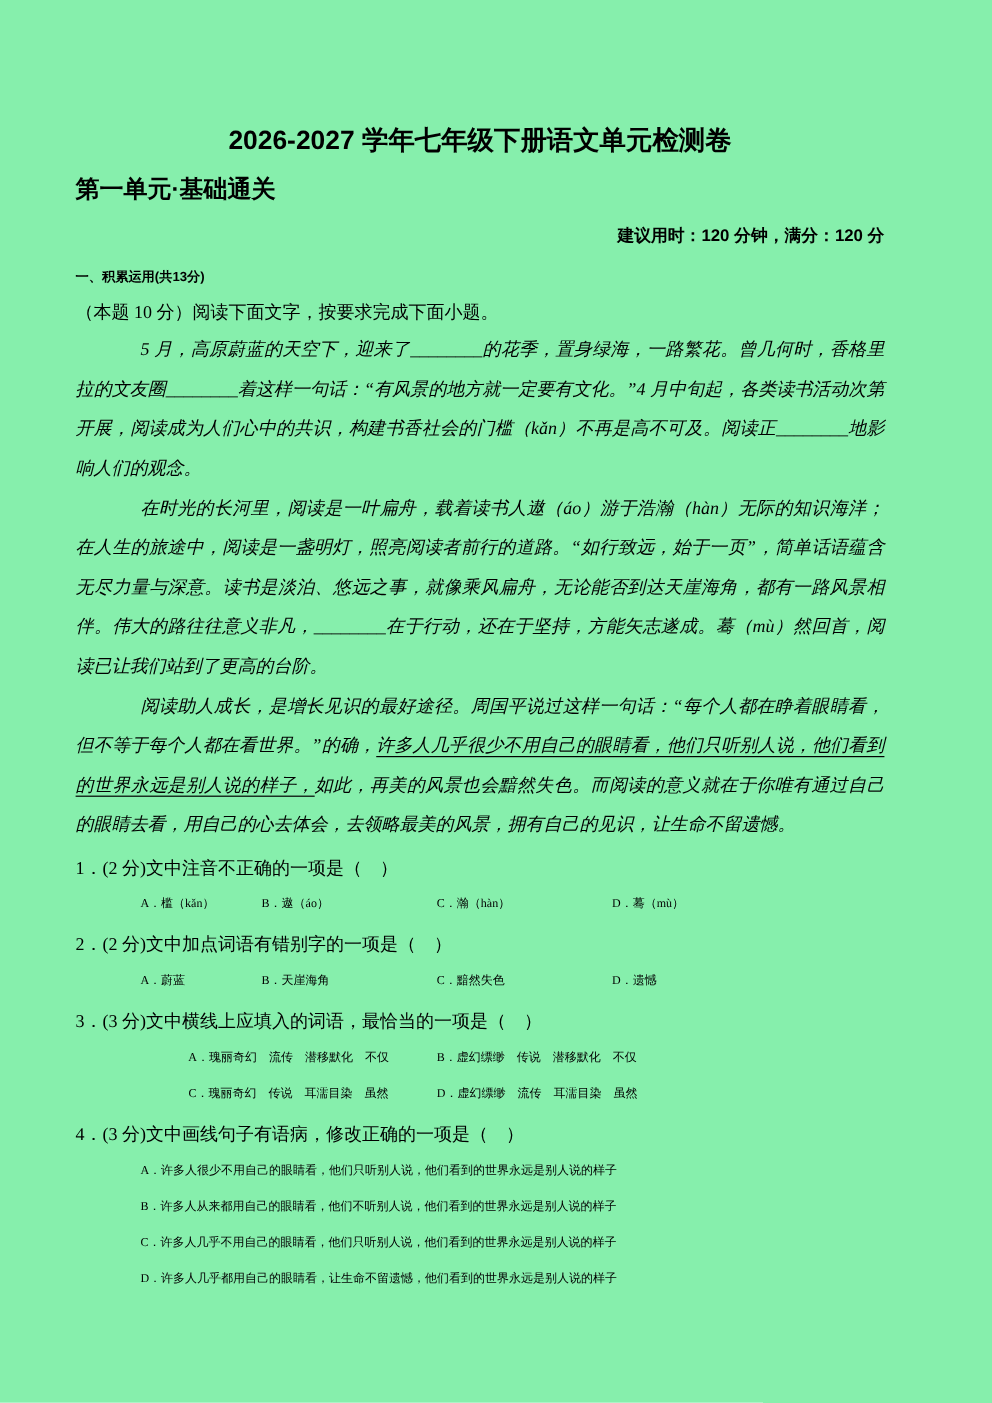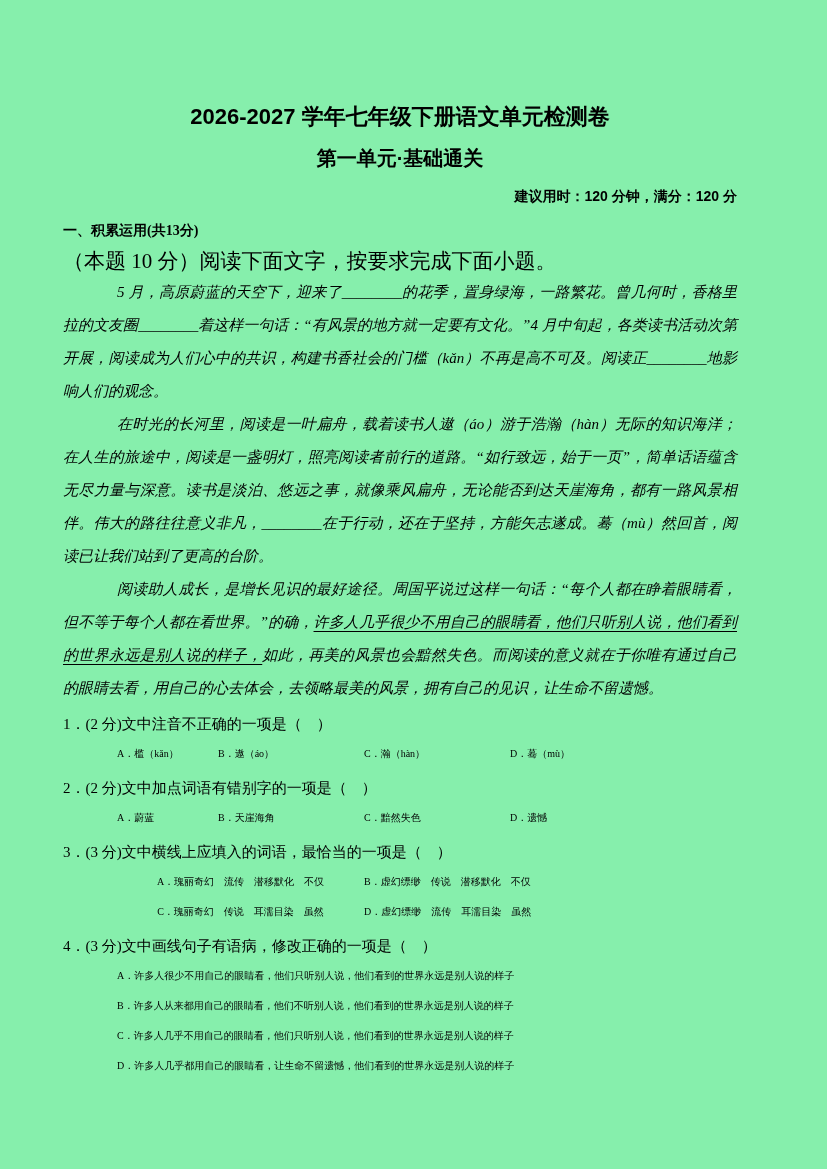--- a/index.html
+++ b/index.html
@@ -23,40 +23,39 @@
     line-height: 30px;
     font-weight: bold;
     text-align: center;
     margin-bottom: 12px;
   }
   .subtitle {
     font-family: "Liberation Sans", "DejaVu Sans", sans-serif;
     font-size: 20px;
     line-height: 28px;
     font-weight: bold;
-    text-align: center;
     margin-bottom: 14px;
   }
   .meta {
     font-family: "Liberation Sans", "DejaVu Sans", sans-serif;
     font-size: 14px;
     line-height: 20px;
     font-weight: bold;
     text-align: right;
     margin-bottom: 14px;
   }
   .section-heading {
-    font-family: Liberation Serif, serif;
-    font-size: 14px;
+    font-family: Liberation Sans, sans-serif;
+    font-size: 11px;
     line-height: 22px;
     font-weight: bold;
     margin-bottom: 4px;
   }
   .intro {
-    font-size: 21px;
+    font-size: 15px;
     line-height: 30px;
   }
   .passage {
     font-size: 15px;
     line-height: 33px;
     text-align: justify;
     text-indent: 54px;
     font-style: italic; 
     margin: 0;
   }

